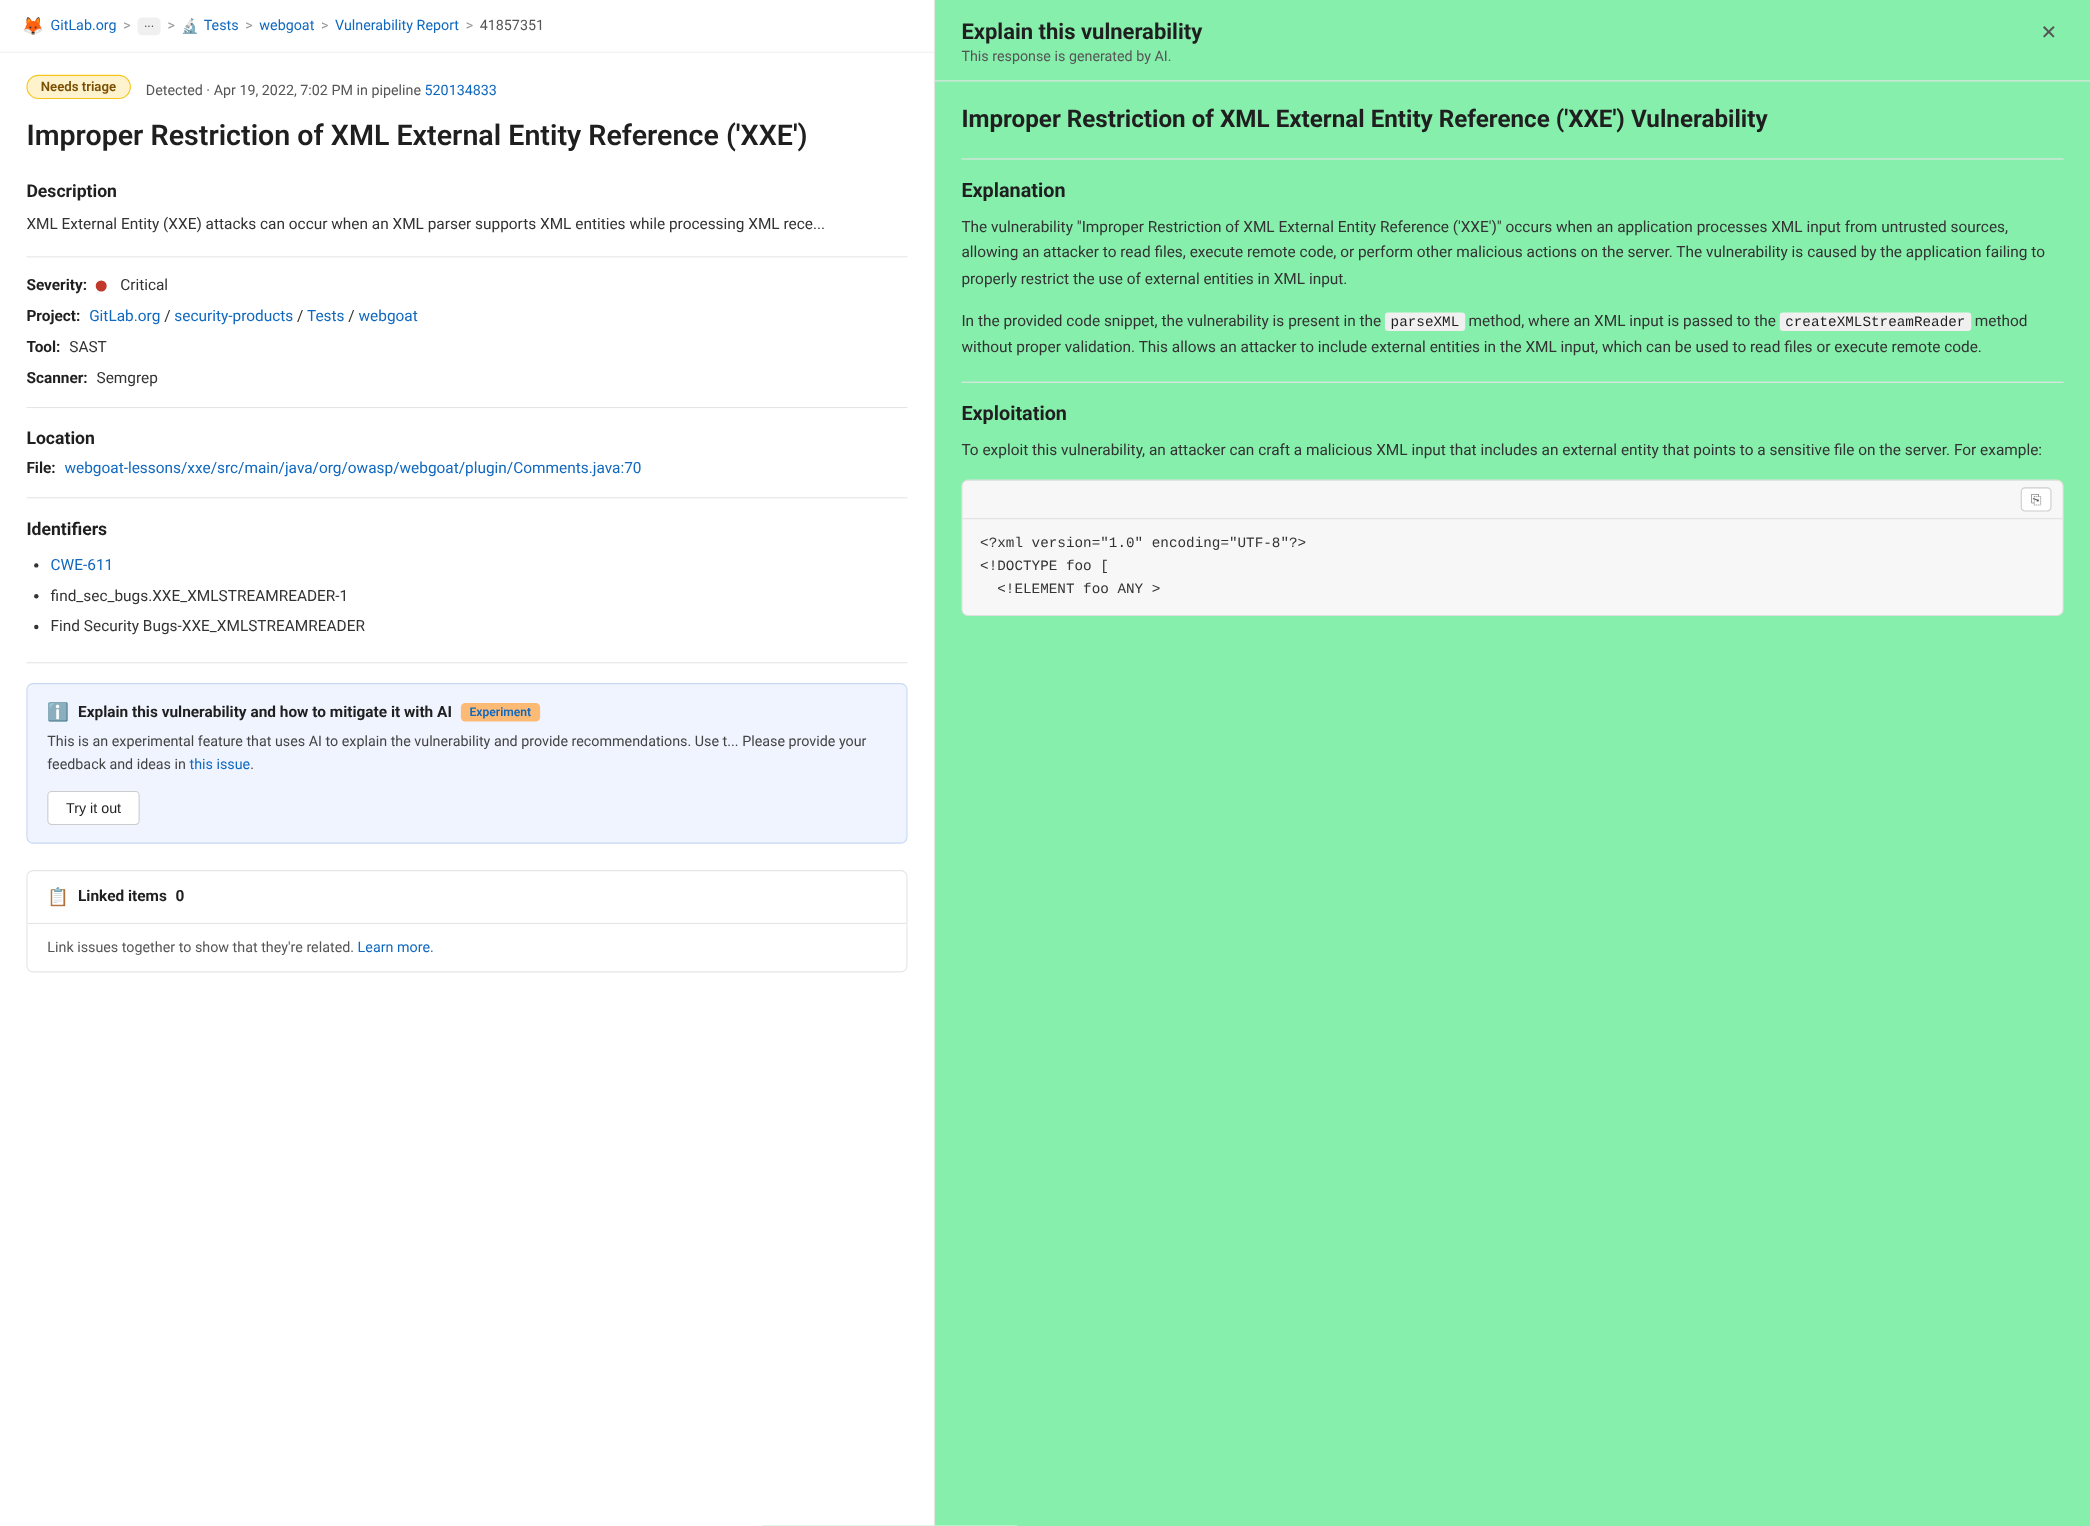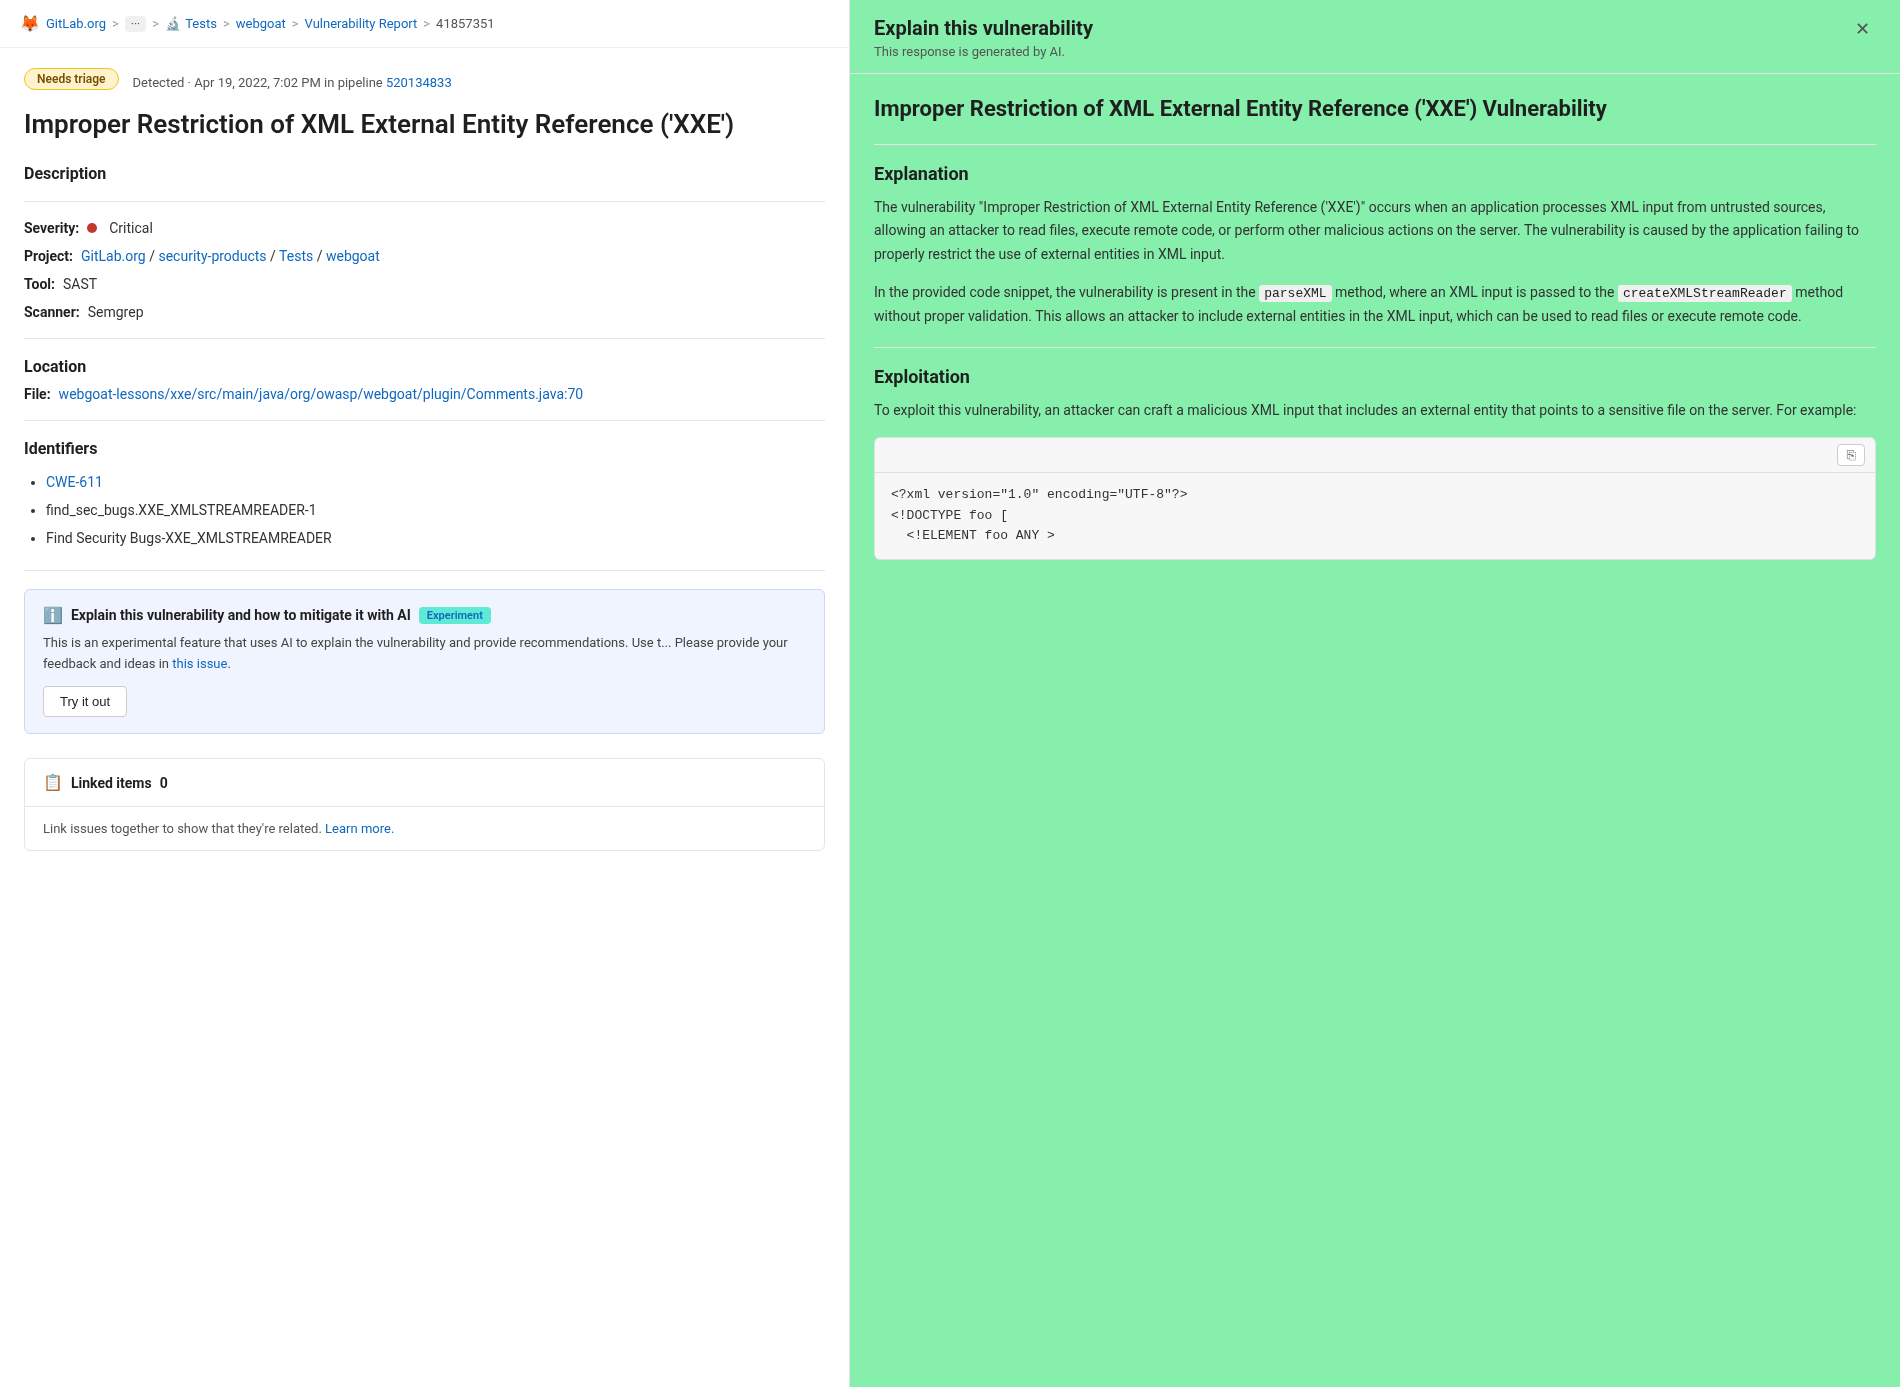--- a/index.html
+++ b/index.html
@@ -163,21 +163,21 @@
     .ai-explain-header .info-icon {
       color: #1068bf;
       font-size: 16px;
     }
     .ai-explain-title {
       font-weight: 700;
       font-size: 14px;
       color: #1f1f1f;
     }
     .experiment-badge {
-      background: #5eead4;
+      background: #fdba74;
       color: #1068bf;
       border-radius: 4px;
       padding: 2px 8px;
       font-size: 11px;
       font-weight: 600;
     }
     .ai-explain-desc {
       font-size: 13px;
       color: #444;
       margin-bottom: 12px;
@@ -361,20 +361,21 @@
     <div class="badge-row">
       <span class="badge-needs-triage">Needs triage</span>
       <span class="detected-text">
         <span>Detected · Apr 19, 2022, 7:02 PM in pipeline</span>&nbsp;<a href="#">520134833</a>
       </span>
     </div>
 
     <h1 class="vuln-title">Improper Restriction of XML External Entity Reference ('XXE')</h1>
 
     <div class="section-heading">Description</div>
+    <p class="description-text">XML External Entity (XXE) attacks can occur when an XML parser supports XML entities while processing XML rece...</p>
 
     <hr class="divider">
 
     <div class="meta-row">
       <span class="meta-label">Severity:</span>
       <span class="severity-dot"></span>
       <span class="meta-value">Critical</span>
     </div>
 
     <div class="meta-row project-link">

